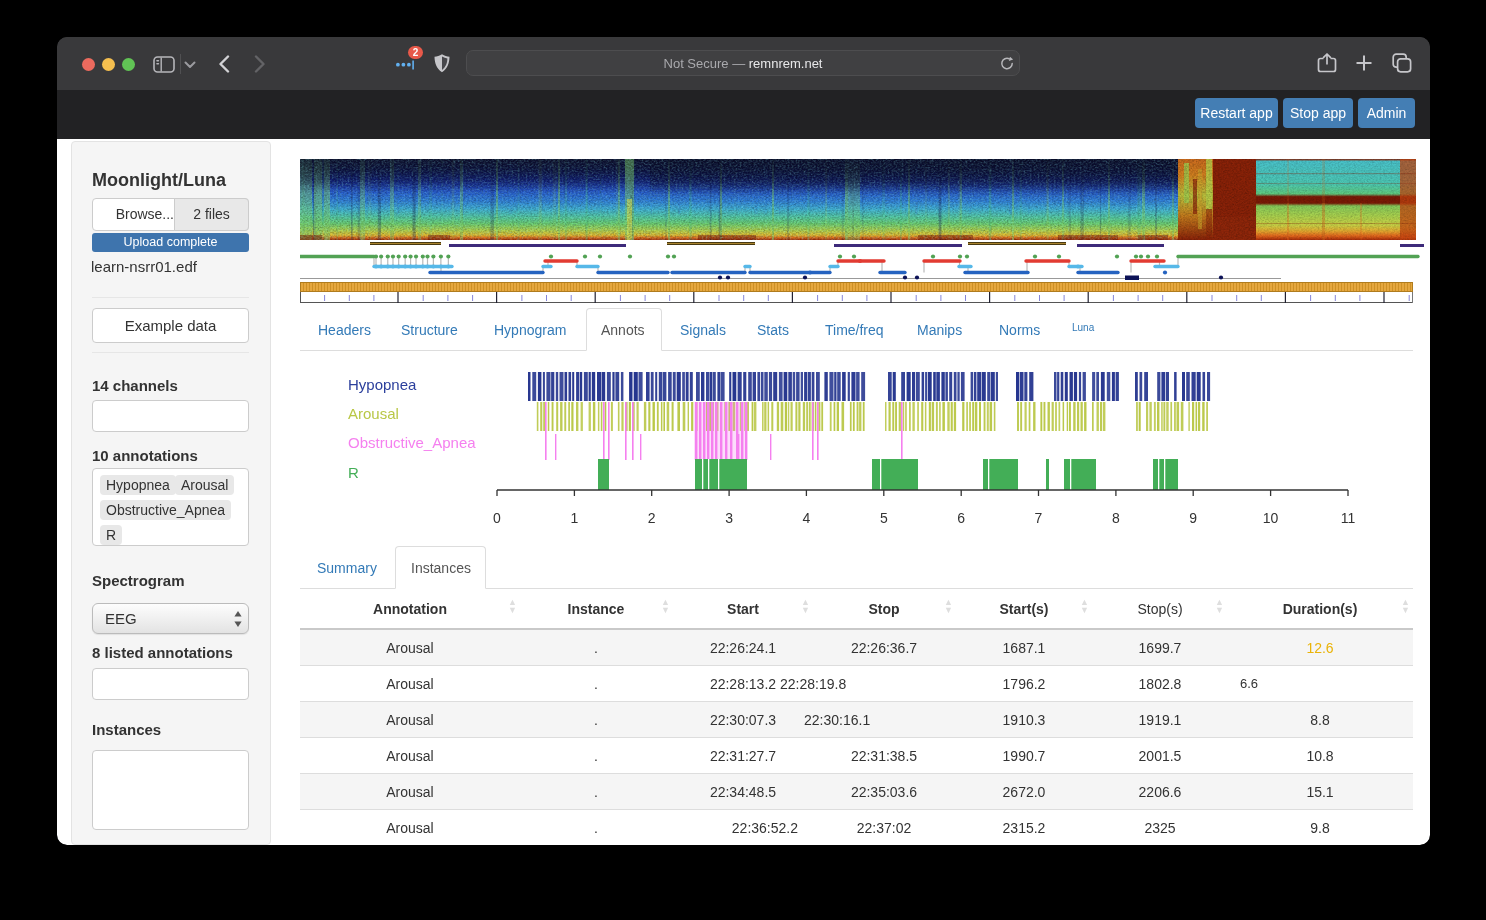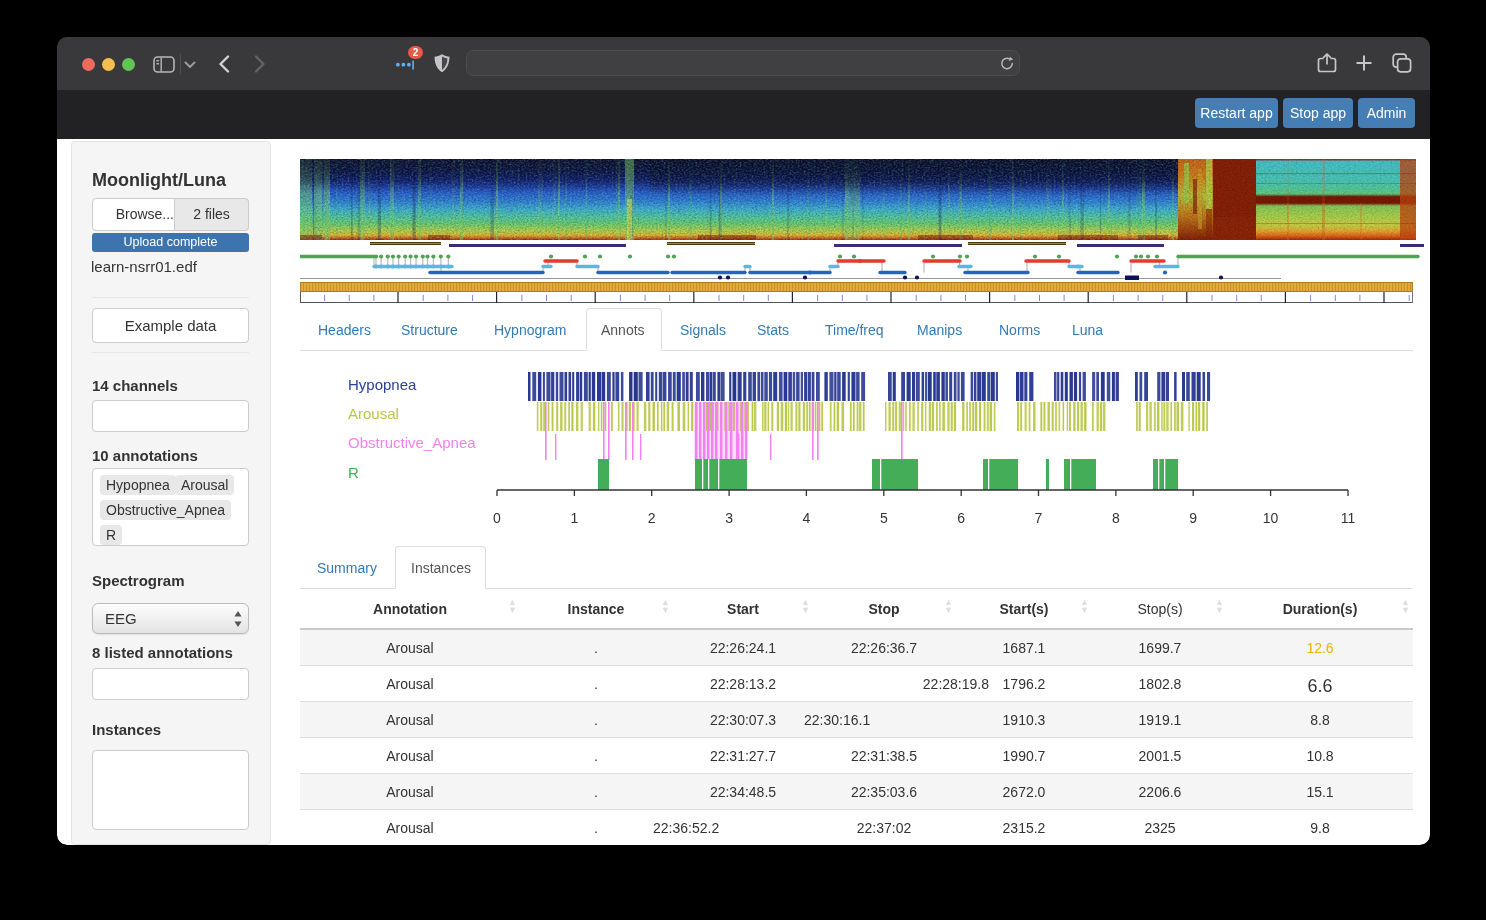--- a/index.html
+++ b/index.html
@@ -36,20 +36,21 @@
         <circle cx="8.4" cy="6.7" r="1.9" fill="#62b0f0"></circle>
         <circle cx="13.9" cy="6.7" r="1.9" fill="#62b0f0"></circle>
         <rect x="17.3" y="2.5" width="1.6" height="9" fill="#62b0f0"></rect>
       </svg>
 <div style="position:absolute;left:408px;top:45.5px;width:15px;height:13px;border-radius:6.5px;background:#e8594a;color:#fff;font-size:10px;font-weight:bold;text-align:center;line-height:13px">2</div>
 <svg width="16" height="19" viewBox="0 0 16 19" style="position:absolute;left:434px;top:54px">
         <path d="M8 0.3 C10.5 1.8 13 2.5 15.5 2.7 C15.4 8.5 13.8 14.3 8 18.3 C2.2 14.3 0.6 8.5 0.5 2.7 C3 2.5 5.5 1.8 8 0.3 Z" fill="#c6c6ca"></path>
         <path d="M8 2.6 C9.8 3.6 11.7 4.2 13.4 4.4 C13.3 8.6 12 12.8 8 15.9 Z" fill="#47474b"></path>
       </svg>
 <div style="position:absolute;left:466px;top:50px;width:554px;height:26px;background:#404042;border:1px solid #4d4d4f;border-radius:7px"></div>
+<div style="position:absolute;left:466px;top:56px;width:554px;text-align:center;font-size:13px;color:#a9a9ad">Not Secure — <span style="color:#e7e7e9">remnrem.net</span></div>
 <svg width="14" height="15" viewBox="0 0 14 15" style="position:absolute;left:1000px;top:56px">
         <path d="M12.2 7.5 A5.2 5.2 0 1 1 9.2 2.8" fill="none" stroke="#b6b6ba" stroke-width="1.5" stroke-linecap="round"></path>
         <path d="M9.4 0.6 L9.4 5 L13.2 2.6 Z" fill="#b6b6ba" transform="rotate(14 9.4 2.8)"></path>
       </svg>
 <svg width="20" height="20" viewBox="0 0 20 20" style="position:absolute;left:1317px;top:53px">
         <path d="M6.5 5.5 L3.5 5.5 Q1.5 5.5 1.5 7.5 L1.5 16.5 Q1.5 18.5 3.5 18.5 L16.5 18.5 Q18.5 18.5 18.5 16.5 L18.5 7.5 Q18.5 5.5 16.5 5.5 L13.5 5.5" fill="none" stroke="#c6c6ca" stroke-width="1.7" stroke-linejoin="round"></path>
         <line x1="10" y1="1.6" x2="10" y2="11.5" stroke="#c6c6ca" stroke-width="1.7"></line>
         <path d="M6.6 4.4 L10 1 L13.4 4.4" fill="none" stroke="#c6c6ca" stroke-width="1.7" stroke-linecap="round" stroke-linejoin="round"></path>
       </svg>
 <svg width="16" height="16" viewBox="0 0 16 16" style="position:absolute;left:1356px;top:55px">
@@ -442,21 +443,21 @@
       <div style="position:absolute;left:586px;top:308px;width:76px;height:43px;background:#fff;border:1px solid #ddd;border-bottom:1px solid #fff;border-radius:4px 4px 0 0"></div>
       <div style="position:absolute;left:318px;top:322px;font-size:14px;color:#337ab7">Headers</div>
       <div style="position:absolute;left:401px;top:322px;font-size:14px;color:#337ab7">Structure</div>
       <div style="position:absolute;left:494px;top:322px;font-size:14px;color:#337ab7">Hypnogram</div>
       <div style="position:absolute;left:601px;top:322px;font-size:14px;color:#555">Annots</div>
       <div style="position:absolute;left:680px;top:322px;font-size:14px;color:#337ab7">Signals</div>
       <div style="position:absolute;left:757px;top:322px;font-size:14px;color:#337ab7">Stats</div>
       <div style="position:absolute;left:825px;top:322px;font-size:14px;color:#337ab7">Time/freq</div>
       <div style="position:absolute;left:917px;top:322px;font-size:14px;color:#337ab7">Manips</div>
       <div style="position:absolute;left:999px;top:322px;font-size:14px;color:#337ab7">Norms</div>
-      <div style="position:absolute;left:1072px;top:322px;font-size:14px;color:#337ab7">Luna</div>
+      <div style="position:absolute;left:1072px;top:322px;font-size:10px;color:#337ab7">Luna</div>
 <svg width="1120" height="175" viewBox="0 0 1120 175" style="position:absolute;left:300px;top:358px;font-family:'Liberation Sans',sans-serif">
         <text x="48" y="32" font-size="15" fill="#2b3f9c">Hypopnea</text>
         <text x="48" y="61" font-size="15" fill="#b9c746">Arousal</text>
         <text x="48" y="90" font-size="15" fill="#f580ef">Obstructive_Apnea</text>
         <text x="48" y="120" font-size="15" fill="#43ae57">R</text>
         <rect x="228.0" y="14.0" width="2.5" height="29.0" fill="#26368f" opacity="0.99"></rect>
         <rect x="232.3" y="14.0" width="3.9" height="29.0" fill="#26368f" opacity="0.9"></rect>
         <rect x="237.9" y="14.0" width="3.5" height="29.0" fill="#26368f" opacity="1.0"></rect>
         <rect x="242.9" y="14.0" width="2.0" height="29.0" fill="#26368f" opacity="0.92"></rect>
         <rect x="246.4" y="14.0" width="4.1" height="29.0" fill="#26368f" opacity="0.89"></rect>
@@ -823,24 +824,24 @@
       <div style="position:absolute;left:516px;top:640px;width:160px;text-align:center;font-size:14px;color:#333">.</div>
       <div style="position:absolute;left:663px;top:640px;width:160px;text-align:center;font-size:14px;color:#333">22:26:24.1</div>
       <div style="position:absolute;left:804px;top:640px;width:160px;text-align:center;font-size:14px;color:#333">22:26:36.7</div>
       <div style="position:absolute;left:944px;top:640px;width:160px;text-align:center;font-size:14px;color:#333">1687.1</div>
       <div style="position:absolute;left:1080px;top:640px;width:160px;text-align:center;font-size:14px;color:#333">1699.7</div>
       <div style="position:absolute;left:1240px;top:640px;width:160px;text-align:center;font-size:14px;color:#eab308">12.6</div>
       <div style="position:absolute;left:300px;top:666px;width:1113px;height:36px;background:#fff;border-bottom:1px solid #ddd"></div>
       <div style="position:absolute;left:330px;top:676px;width:160px;text-align:center;font-size:14px;color:#333">Arousal</div>
       <div style="position:absolute;left:516px;top:676px;width:160px;text-align:center;font-size:14px;color:#333">.</div>
       <div style="position:absolute;left:663px;top:676px;width:160px;text-align:center;font-size:14px;color:#333">22:28:13.2</div>
-      <div style="position:absolute;left:829px;top:676px;width:160px;text-align:right;font-size:14px;color:#333">22:28:19.8</div>
+      <div style="position:absolute;left:780px;top:676px;width:160px;text-align:left;font-size:14px;color:#333">22:28:19.8</div>
       <div style="position:absolute;left:944px;top:676px;width:160px;text-align:center;font-size:14px;color:#333">1796.2</div>
       <div style="position:absolute;left:1080px;top:676px;width:160px;text-align:center;font-size:14px;color:#333">1802.8</div>
-      <div style="position:absolute;left:1240px;top:676px;width:160px;text-align:center;font-size:18px;color:#333">6.6</div>
+      <div style="position:absolute;left:1240px;top:676px;width:160px;font-size:13px;color:#333">6.6</div>
       <div style="position:absolute;left:300px;top:702px;width:1113px;height:36px;background:#f5f5f5;border-bottom:1px solid #ddd"></div>
       <div style="position:absolute;left:330px;top:712px;width:160px;text-align:center;font-size:14px;color:#333">Arousal</div>
       <div style="position:absolute;left:516px;top:712px;width:160px;text-align:center;font-size:14px;color:#333">.</div>
       <div style="position:absolute;left:663px;top:712px;width:160px;text-align:center;font-size:14px;color:#333">22:30:07.3</div>
       <div style="position:absolute;left:804px;top:712px;width:160px;font-size:14px;color:#333">22:30:16.1</div>
       <div style="position:absolute;left:944px;top:712px;width:160px;text-align:center;font-size:14px;color:#333">1910.3</div>
       <div style="position:absolute;left:1080px;top:712px;width:160px;text-align:center;font-size:14px;color:#333">1919.1</div>
       <div style="position:absolute;left:1240px;top:712px;width:160px;text-align:center;font-size:14px;color:#333">8.8</div>
       <div style="position:absolute;left:300px;top:738px;width:1113px;height:36px;background:#fff;border-bottom:1px solid #ddd"></div>
       <div style="position:absolute;left:330px;top:748px;width:160px;text-align:center;font-size:14px;color:#333">Arousal</div>
@@ -854,19 +855,19 @@
       <div style="position:absolute;left:330px;top:784px;width:160px;text-align:center;font-size:14px;color:#333">Arousal</div>
       <div style="position:absolute;left:516px;top:784px;width:160px;text-align:center;font-size:14px;color:#333">.</div>
       <div style="position:absolute;left:663px;top:784px;width:160px;text-align:center;font-size:14px;color:#333">22:34:48.5</div>
       <div style="position:absolute;left:804px;top:784px;width:160px;text-align:center;font-size:14px;color:#333">22:35:03.6</div>
       <div style="position:absolute;left:944px;top:784px;width:160px;text-align:center;font-size:14px;color:#333">2672.0</div>
       <div style="position:absolute;left:1080px;top:784px;width:160px;text-align:center;font-size:14px;color:#333">2206.6</div>
       <div style="position:absolute;left:1240px;top:784px;width:160px;text-align:center;font-size:14px;color:#333">15.1</div>
       <div style="position:absolute;left:300px;top:810px;width:1113px;height:36px;background:#fff;border-bottom:1px solid #ddd"></div>
       <div style="position:absolute;left:330px;top:820px;width:160px;text-align:center;font-size:14px;color:#333">Arousal</div>
       <div style="position:absolute;left:516px;top:820px;width:160px;text-align:center;font-size:14px;color:#333">.</div>
-      <div style="position:absolute;left:653px;top:820px;width:160px;text-align:left;font-size:14px;color:#333">22:36:52.2</div>
+      <div style="position:absolute;left:638px;top:820px;width:160px;text-align:right;font-size:14px;color:#333">22:36:52.2</div>
       <div style="position:absolute;left:804px;top:820px;width:160px;text-align:center;font-size:14px;color:#333">22:37:02</div>
       <div style="position:absolute;left:944px;top:820px;width:160px;text-align:center;font-size:14px;color:#333">2315.2</div>
       <div style="position:absolute;left:1080px;top:820px;width:160px;text-align:center;font-size:14px;color:#333">2325</div>
       <div style="position:absolute;left:1240px;top:820px;width:160px;text-align:center;font-size:14px;color:#333">9.8</div>
 </div>
   </div>
 
 </body></html>

